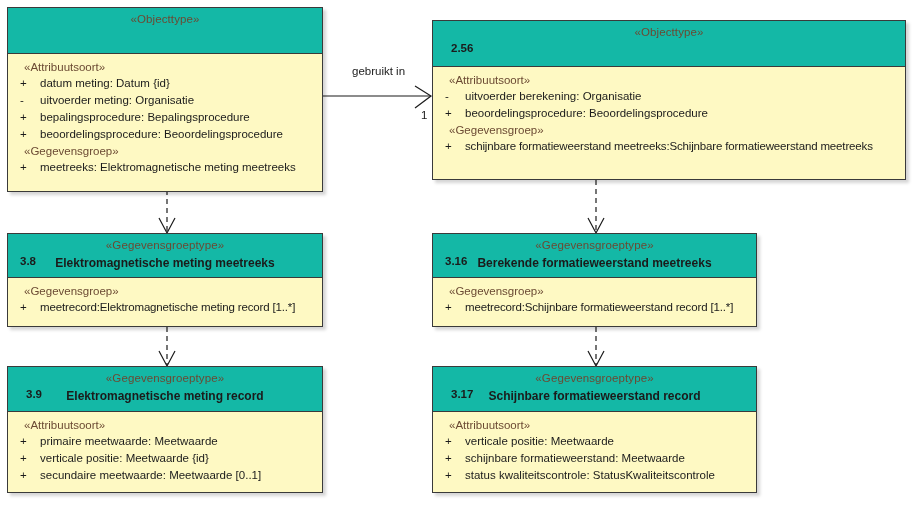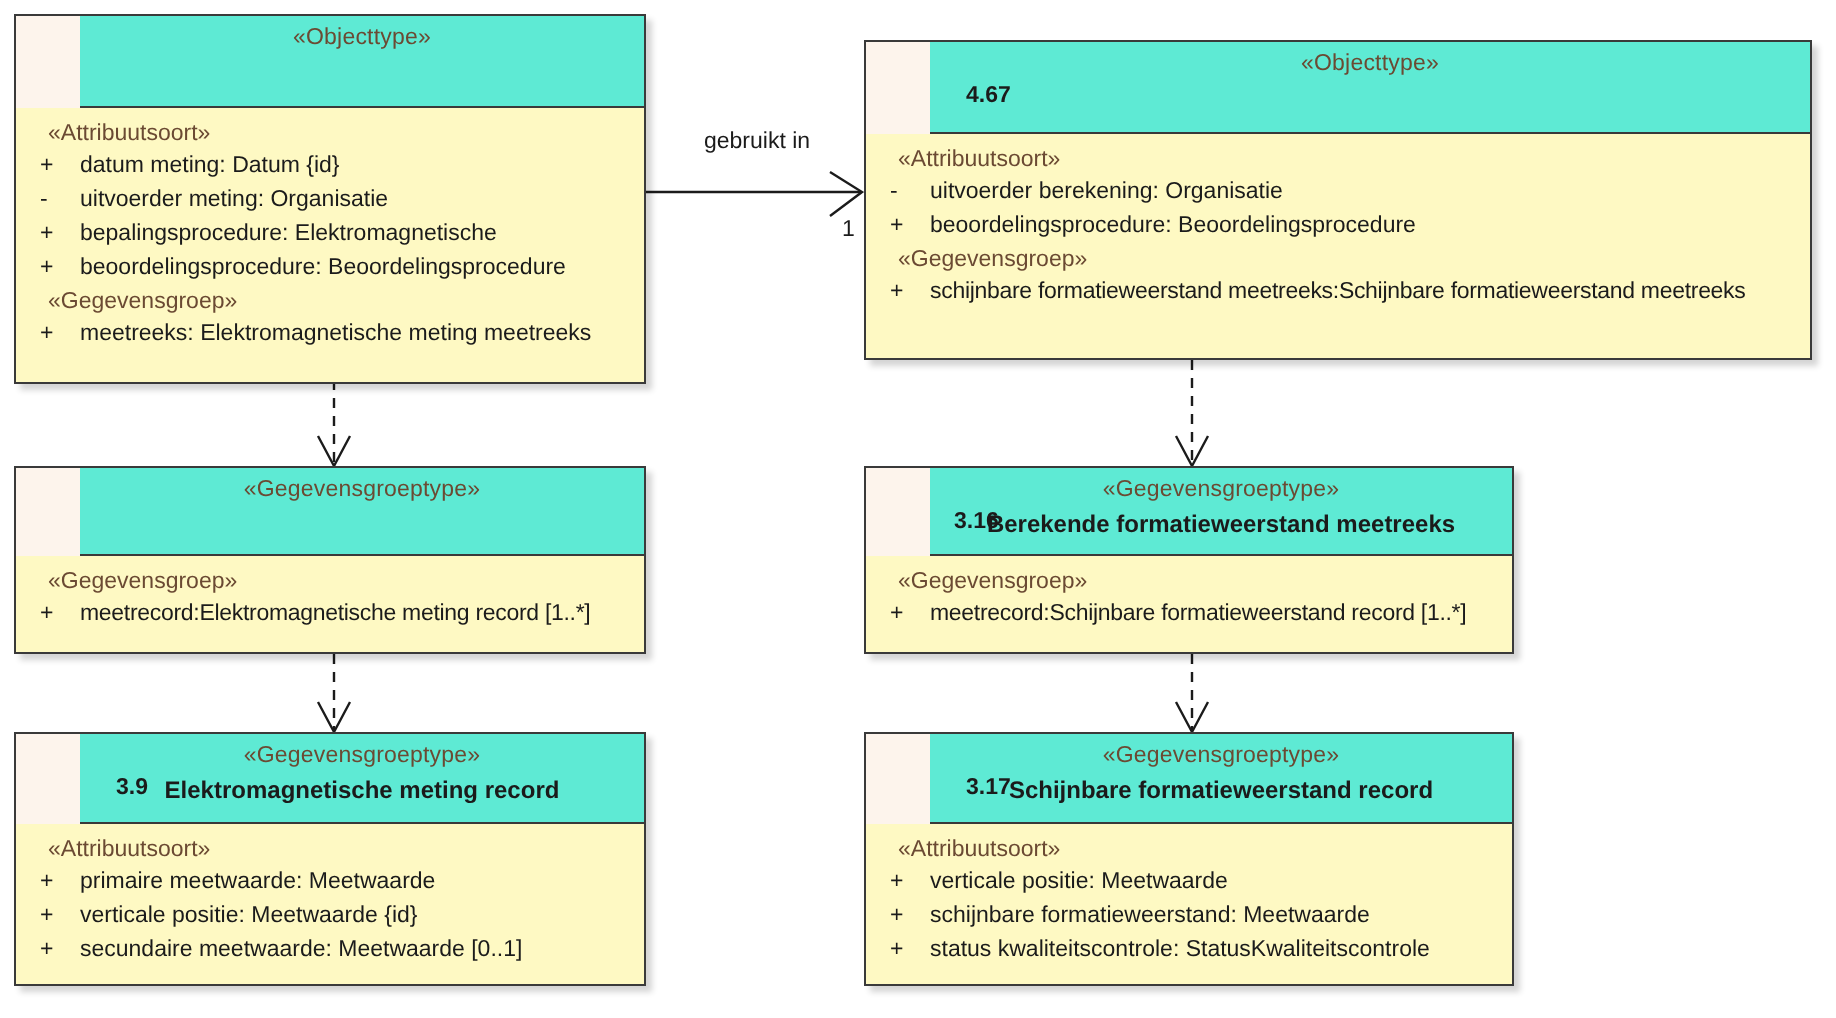--- a/index.html
+++ b/index.html
@@ -22,26 +22,25 @@
   
   .uml-class {
     position: absolute;
     box-sizing: border-box;
     border: 1px solid #3a3a3a;
     background: #fdf4ec;
     box-shadow: 3px 3px 3px rgba(0,0,0,0.17);
   }
   .uml-header {
     box-sizing: border-box;
-    background: #5eead4;
+    background: #14b8a6;
     border-bottom: 1px solid #3a3a3a;
     padding: 4px 6px 5px 6px;
     text-align: center;
     position: relative;
-    margin-left: 32px;
   }
   .stereotype {
     font-size: 11.5px;
     color: #6b4a33;
     line-height: 15px;
     display: block;
     letter-spacing: 0.1px;
   }
   .title-row {
     display: block;
@@ -155,57 +154,61 @@
     </div>
     <div class="uml-body" style="height:137px;">
       <div class="compartment-label">«Attribuutsoort»</div>
       <div class="attr-row">
         <span class="attr-vis">+</span><span class="attr-text">datum meting: Datum {id}</span>
       </div>
       <div class="attr-row">
         <span class="attr-vis">-</span><span class="attr-text">uitvoerder meting: Organisatie</span>
       </div>
       <div class="attr-row">
-        <span class="attr-vis">+</span><span class="attr-text">bepalingsprocedure: Elektromagnetische</span>
+        <span class="attr-vis">+</span><span class="attr-text">bepalingsprocedure: Bepalingsprocedure</span>
       </div>
       <div class="attr-row">
         <span class="attr-vis">+</span><span class="attr-text">beoordelingsprocedure: Beoordelingsprocedure</span>
       </div>
       <div class="compartment-label">«Gegevensgroep»</div>
       <div class="attr-row">
         <span class="attr-vis">+</span><span class="attr-text">meetreeks: Elektromagnetische meting meetreeks</span>
       </div>
     </div>
   </div>
 
   <div class="uml-class" style="left:432px; top:20px; width:474px; height:160px;">
     <div class="uml-header" style="height:46px;">
       <span class="stereotype">«Objecttype»</span>
       <span class="title-row">
-        <span class="cls-num">4.67</span>
+        <span class="cls-num">2.56</span>
       </span>
     </div>
     <div class="uml-body" style="height:112px;">
       <div class="compartment-label">«Attribuutsoort»</div>
       <div class="attr-row">
         <span class="attr-vis">-</span><span class="attr-text">uitvoerder berekening: Organisatie</span>
       </div>
       <div class="attr-row">
         <span class="attr-vis">+</span><span class="attr-text">beoordelingsprocedure: Beoordelingsprocedure</span>
       </div>
       <div class="compartment-label">«Gegevensgroep»</div>
       <div class="attr-row tight">
         <span class="attr-vis">+</span><span class="attr-text">schijnbare formatieweerstand meetreeks:Schijnbare formatieweerstand meetreeks</span>
       </div>
     </div>
   </div>
 
   <div class="uml-class" style="left:7px; top:233px; width:316px; height:94px;">
     <div class="uml-header" style="height:44px;">
       <span class="stereotype">«Gegevensgroeptype»</span>
+      <span class="title-row">
+        <span class="cls-num wide">3.8</span>
+        <span class="cls-name">Elektromagnetische meting meetreeks</span>
+      </span>
     </div>
     <div class="uml-body" style="height:48px;">
       <div class="compartment-label">«Gegevensgroep»</div>
       <div class="attr-row tight">
         <span class="attr-vis">+</span><span class="attr-text">meetrecord:Elektromagnetische meting record [1..*]</span>
       </div>
     </div>
   </div>
 
   <div class="uml-class" style="left:432px; top:233px; width:325px; height:94px;">

